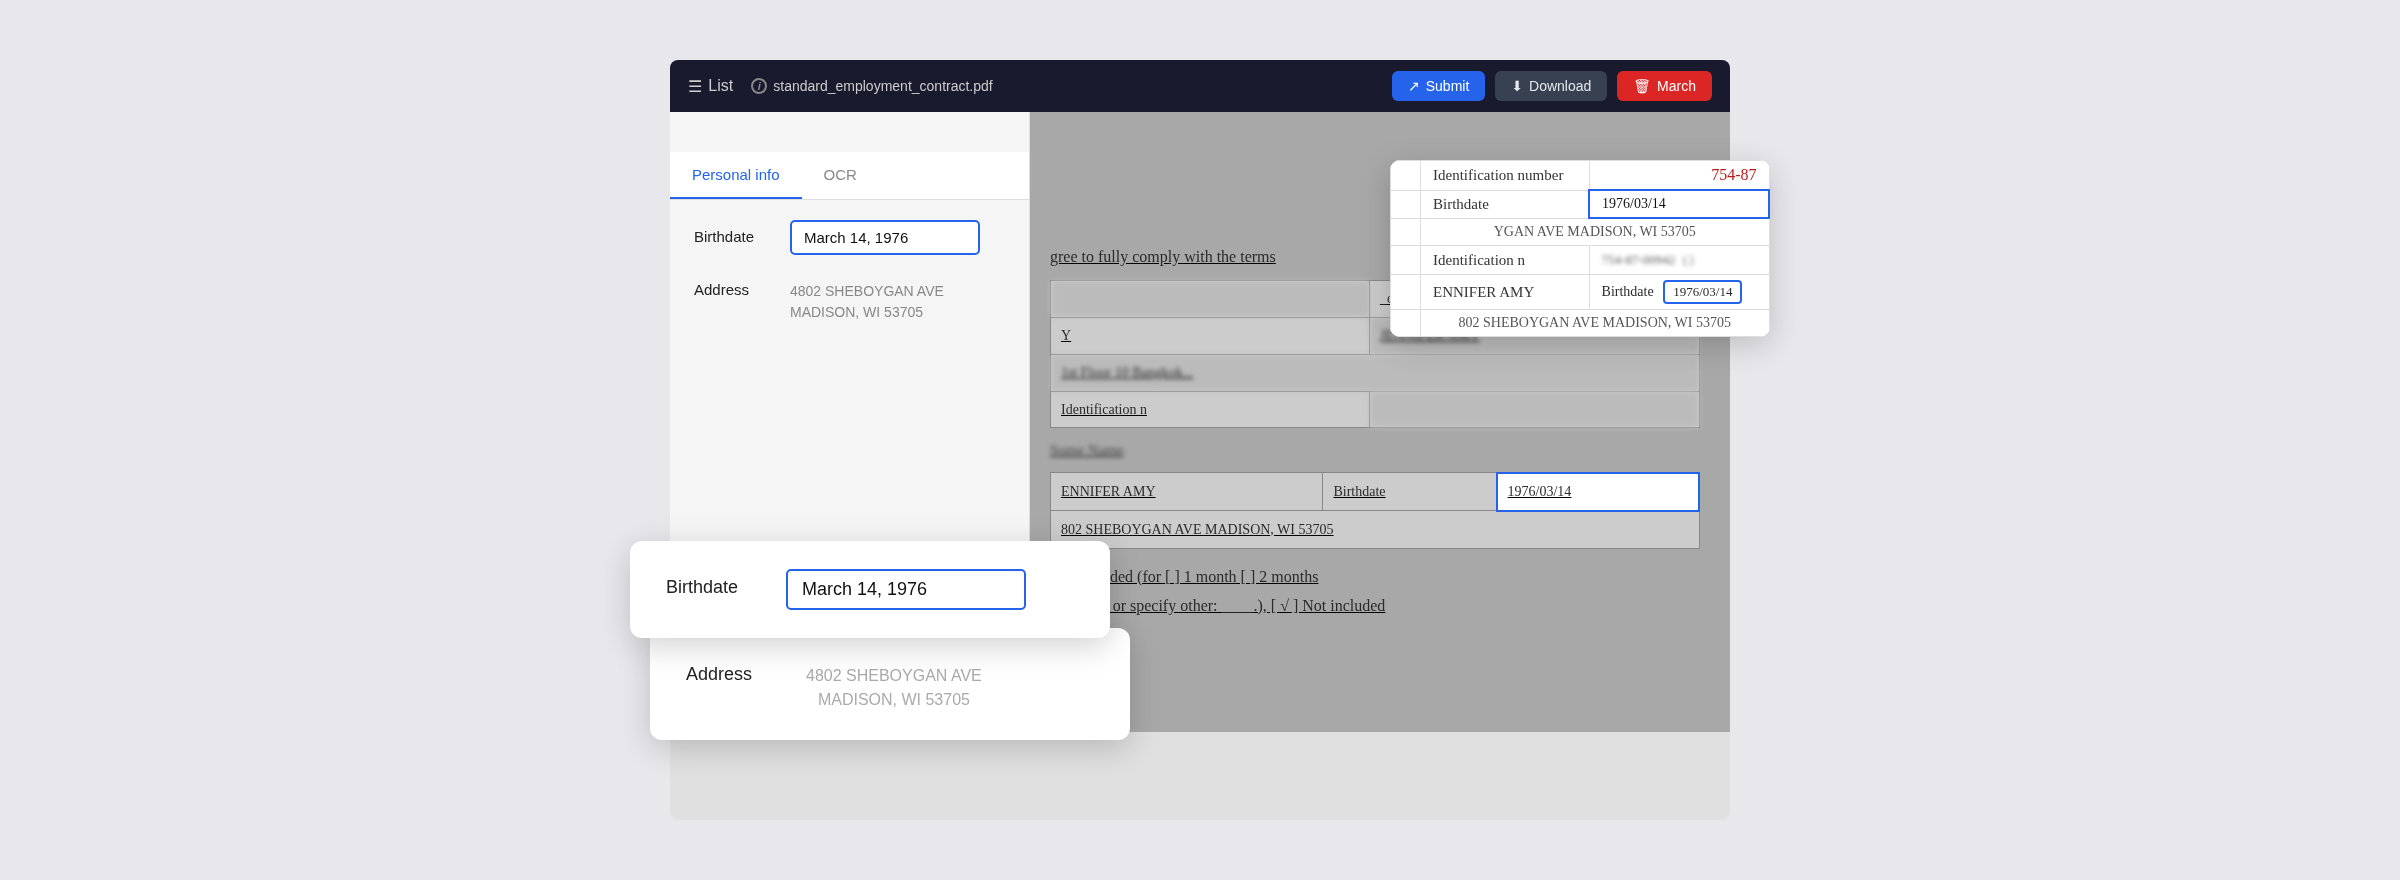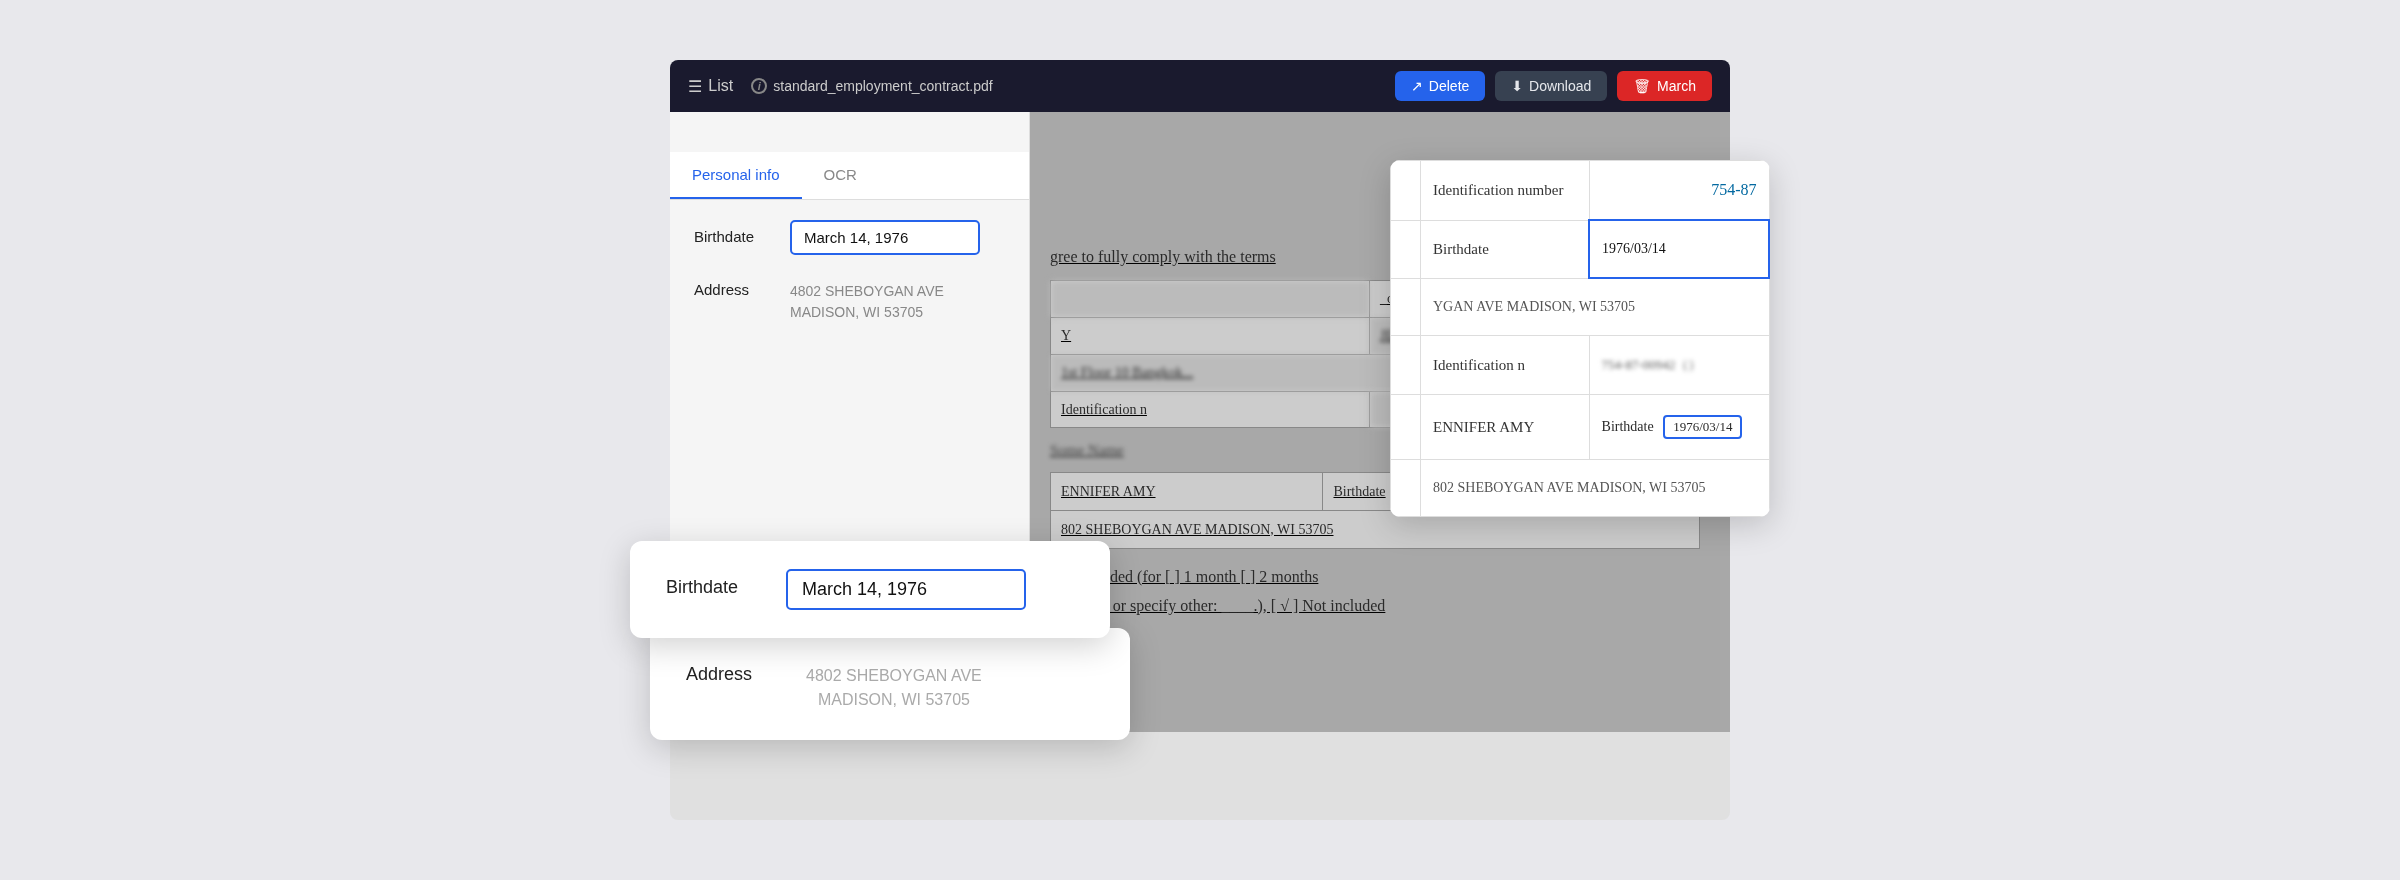--- a/index.html
+++ b/index.html
@@ -275,44 +275,45 @@
 
     .zoom-table {
       border-collapse: collapse;
       width: 100%;
       font-family: 'Times New Roman', Times, serif;
       font-size: 14px;
     }
 
     .zoom-table td {
       border: 1px solid #ddd;
-      padding: 20px 12px;
+      padding: 5px 12px;
       color: #2a2a2a;
     }
 
     .zoom-table .label-cell {
       font-size: 15px;
       color: #333;
       white-space: nowrap;
     }
 
     .zoom-table .value-cell {
       font-size: 14px;
       color: #555;
+      text-align: center;
     }
 
     .zoom-table .highlighted {
       border: 2px solid #2563eb !important;
       background: white;
       color: #111;
     }
 
     .zoom-table .id-number {
       font-size: 16px;
-      color: #0369a1;
+      color: #b91c1c;
       text-align: right;
     }
 
     .bottom-bar {
       position: absolute;
       top: 672px;
       left: 0;
       right: 0;
       height: 88px;
       background: #e0e0e0;
@@ -333,21 +334,21 @@
       <div class="topbar-filename">
         <div class="info-icon">
           <span>i</span>
         </div>
         <span>standard_employment_contract.pdf</span>
       </div>
     </div>
     <div class="topbar-actions">
       <button class="btn-submit">
         <span>↗</span>
-        <span>Delete</span>
+        <span>Submit</span>
       </button>
       <button class="btn-download">
         <span>⬇</span>
         <span>Download</span>
       </button>
       <button class="btn-delete">
         <span>🗑</span>
         <span>March</span>
       </button>
     </div>

